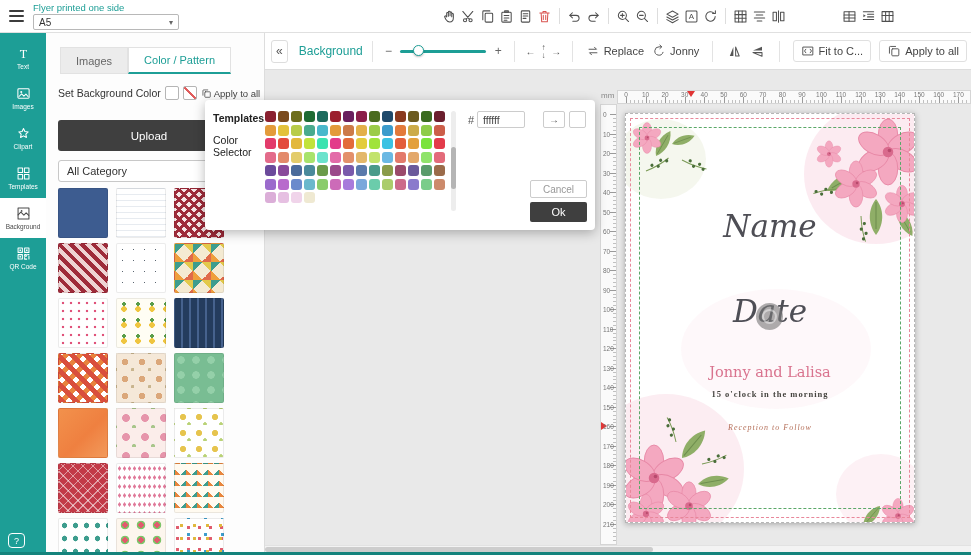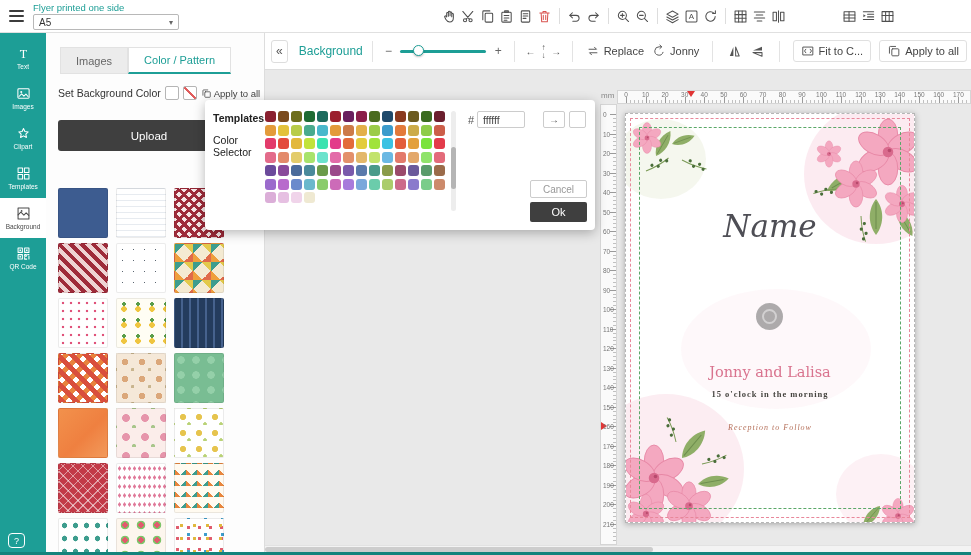--- a/index.html
+++ b/index.html
@@ -387,20 +387,24 @@
               <g fill="none" stroke="currentColor" stroke-width="1.1" stroke-linecap="round" stroke-linejoin="round">
                 <rect x="5.5" y="5.5" width="8" height="8" rx="1"></rect>
                 <path d="M2.8 10.5V3.8a1 1 0 011-1h6"></path>
               </g>
             </svg>
           </span>
         <span>Apply to all</span>
       </span>
     </div>
     <button class="upload-btn">Upload</button>
+    <div class="cat-select">
+      <span>All Category</span>
+      <span class="chev">▾</span>
+    </div>
     <div id="pattern-grid" class="pattern-grid">
         <div class="pat" style="background: rgb(61, 92, 144);"></div>
         <div class="pat" style="background: repeating-linear-gradient(rgb(255, 255, 255) 0px, rgb(255, 255, 255) 5px, rgb(231, 235, 240) 5px, rgb(231, 235, 240) 6px);"></div>
         <div class="pat" style="background-color: rgb(246, 231, 231); background-image: repeating-linear-gradient(45deg, rgb(158, 43, 58) 0px, rgb(158, 43, 58) 3px, transparent 3px, transparent 7px), repeating-linear-gradient(-45deg, rgb(158, 43, 58) 0px, rgb(158, 43, 58) 3px, transparent 3px, transparent 7px);"></div>
         <div class="pat" style="background: repeating-linear-gradient(45deg, rgb(158, 43, 58) 0px, rgb(158, 43, 58) 4px, rgb(238, 211, 211) 4px, rgb(238, 211, 211) 8px);"></div>
         <div class="pat" style="background-color: rgb(255, 255, 255); background-image: radial-gradient(rgb(90, 101, 112) 0.8px, transparent 1px); background-size: 11px 11px;"></div>
         <div class="pat" style="background-color: rgb(244, 234, 210); background-image: linear-gradient(45deg, rgb(239, 159, 61) 25%, transparent 25%), linear-gradient(135deg, rgb(61, 157, 142) 25%, transparent 25%), linear-gradient(225deg, rgb(227, 201, 75) 25%, transparent 25%), linear-gradient(315deg, rgb(224, 106, 74) 25%, transparent 25%); background-size: 18px 18px;"></div>
         <div class="pat" style="background-color: rgb(255, 255, 255); background-image: radial-gradient(rgb(224, 82, 122) 1.3px, transparent 1.6px); background-size: 8px 8px;"></div>
         <div class="pat" style="background-color: rgb(255, 253, 244); background-image: radial-gradient(circle at 7px 10px, rgb(239, 197, 63) 2.6px, transparent 3px), radial-gradient(circle at 7px 5px, rgb(90, 157, 74) 1.6px, transparent 2px); background-size: 14px 16px;"></div>
         <div class="pat" style="background: repeating-linear-gradient(90deg, rgb(36, 60, 94) 0px, rgb(36, 60, 94) 6px, rgb(70, 98, 142) 6px, rgb(70, 98, 142) 8px);"></div>
@@ -803,20 +807,21 @@
         <use href="#flower" transform="translate(28,364) scale(1.5)"></use>
         <use href="#flower" transform="translate(63,392) scale(1.1)"></use>
         <use href="#flower" transform="translate(20,400) scale(0.9)"></use>
         <use href="#leaf" transform="translate(254,392) rotate(-140) scale(1.1)"></use>
         <use href="#sprig" transform="translate(268,396) rotate(140)"></use>
         <use href="#flower" transform="translate(272,402) scale(0.8)"></use>
       </svg>
       <div class="guide-bleed"></div>
       <div class="guide-safe"></div>
       <div class="t t-save">Name</div>
+      <div class="t t-date">Date</div>
       <div class="t t-names">Jonny and Lalisa</div>
       <div class="t t-d1">15 o'clock in the morning</div>
       <div class="t t-foot">Reception to Follow</div>
       <div class="wm"></div>
     </div>
   </section>
 
   <div class="hscroll">
       <div class="hthumb"></div>
     </div>

